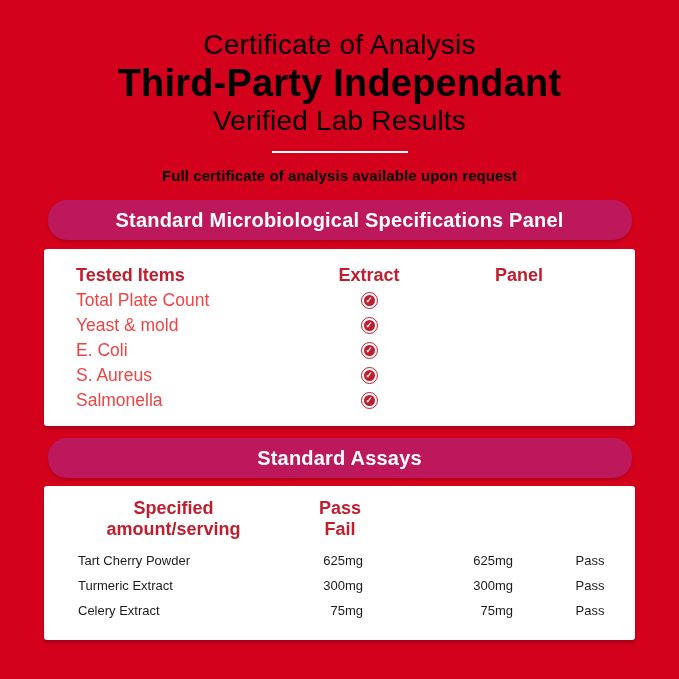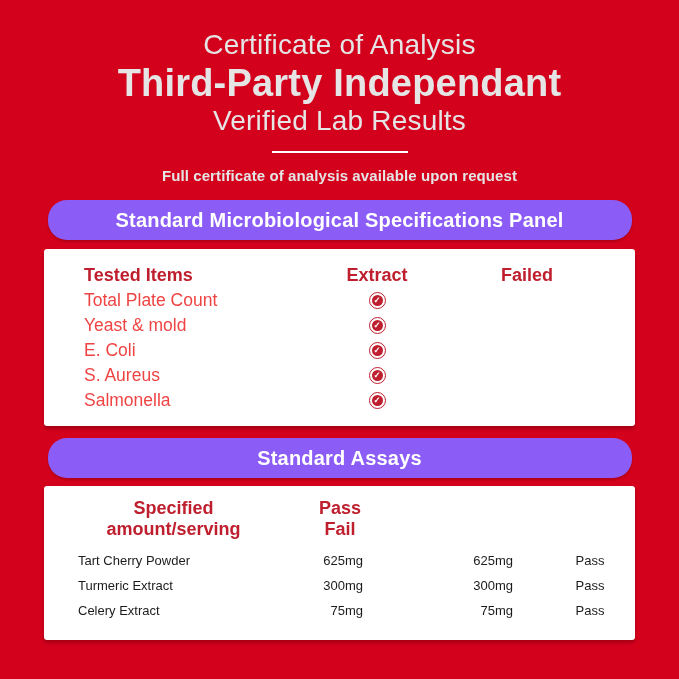--- a/index.html
+++ b/index.html
@@ -10,30 +10,30 @@
     -webkit-font-smoothing:antialiased;
   }
   .page{
     position:relative;
     width:679px;height:679px;
     overflow:hidden;
     box-sizing:border-box;
     padding-top:26px;
   }
   
-  .hero{text-align:center;color:#e5e5e5;}
+  .hero{text-align:center;color:#000000;}
   .hero-line1,.hero-line3{font-size:28px;font-weight:500;line-height:38px;letter-spacing:.2px;}
   .hero-line2{font-size:38px;font-weight:800;line-height:38px;letter-spacing:.2px;}
   .hero-divider{width:136px;height:2px;background:#ffffff;margin:11px auto 14px;}
   .hero-sub{font-size:15px;font-weight:700;letter-spacing:.1px;}
   
   .panel-bar{
     width:584px;height:40px;
     margin:16px auto 0;
-    background:#8b5cf6;
+    background:#be185d;
     border-radius:19px;
     color:#ffffff;
     font-size:20px;font-weight:700;
     display:flex;align-items:center;justify-content:center;
     letter-spacing:.2px;
     box-shadow:0 2px 2px rgba(80,0,8,.25);
   }
   .panel-bar.first{margin-top:16px;}
   .panel-bar.second{margin-top:12px;}
   
@@ -42,21 +42,21 @@
     margin:9px auto 0;
     background:#ffffff;
     border-radius:3px;
     box-sizing:border-box;
     box-shadow:0 3px 3px rgba(70,0,6,.3);
     color:#1c1c1e;
   }
   .micro-card{padding:13px 32px 13px 32px;}
   .chem-card{margin-top:8px;padding:12px 24px 17px 34px;}
   
-  .mrow{display:grid;grid-template-columns:227px 132px 168px;align-items:center;margin-left:8px;}
+  .mrow{display:grid;grid-template-columns:227px 132px 168px;align-items:center;}
   .mrow.mhead{height:26px;}
   .mrow.mbody{height:25px;}
   .hcell{color:#be1e2d;font-weight:700;font-size:18px;}
   .mrow .c2,.mrow .c3{text-align:center;display:flex;justify-content:center;align-items:center;}
   .mrow .c1{text-align:left;justify-content:flex-start;}
   .item-label{font-size:17.5px;color:#ef4444;}
   
   .check{
     display:inline-flex;align-items:center;justify-content:center;
     width:17px;height:17px;
@@ -94,21 +94,21 @@
   </div>
 
   <div class="panel-bar first">
     <span>Standard Microbiological Specifications Panel</span>
   </div>
 
   <div class="card micro-card">
     <div class="mrow mhead">
       <div class="hcell c1">Tested Items</div>
       <div class="hcell c2">Extract</div>
-      <div class="hcell c3">Failed</div>
+      <div class="hcell c3">Panel</div>
     </div>
 
     <div class="mrow mbody">
       <div class="c1 item-label">Total Plate Count</div>
       <div class="c2">
           <span class="check">
             <span class="check-inner">✓</span>
           </span>
         </div>
       <div class="c3"></div>

